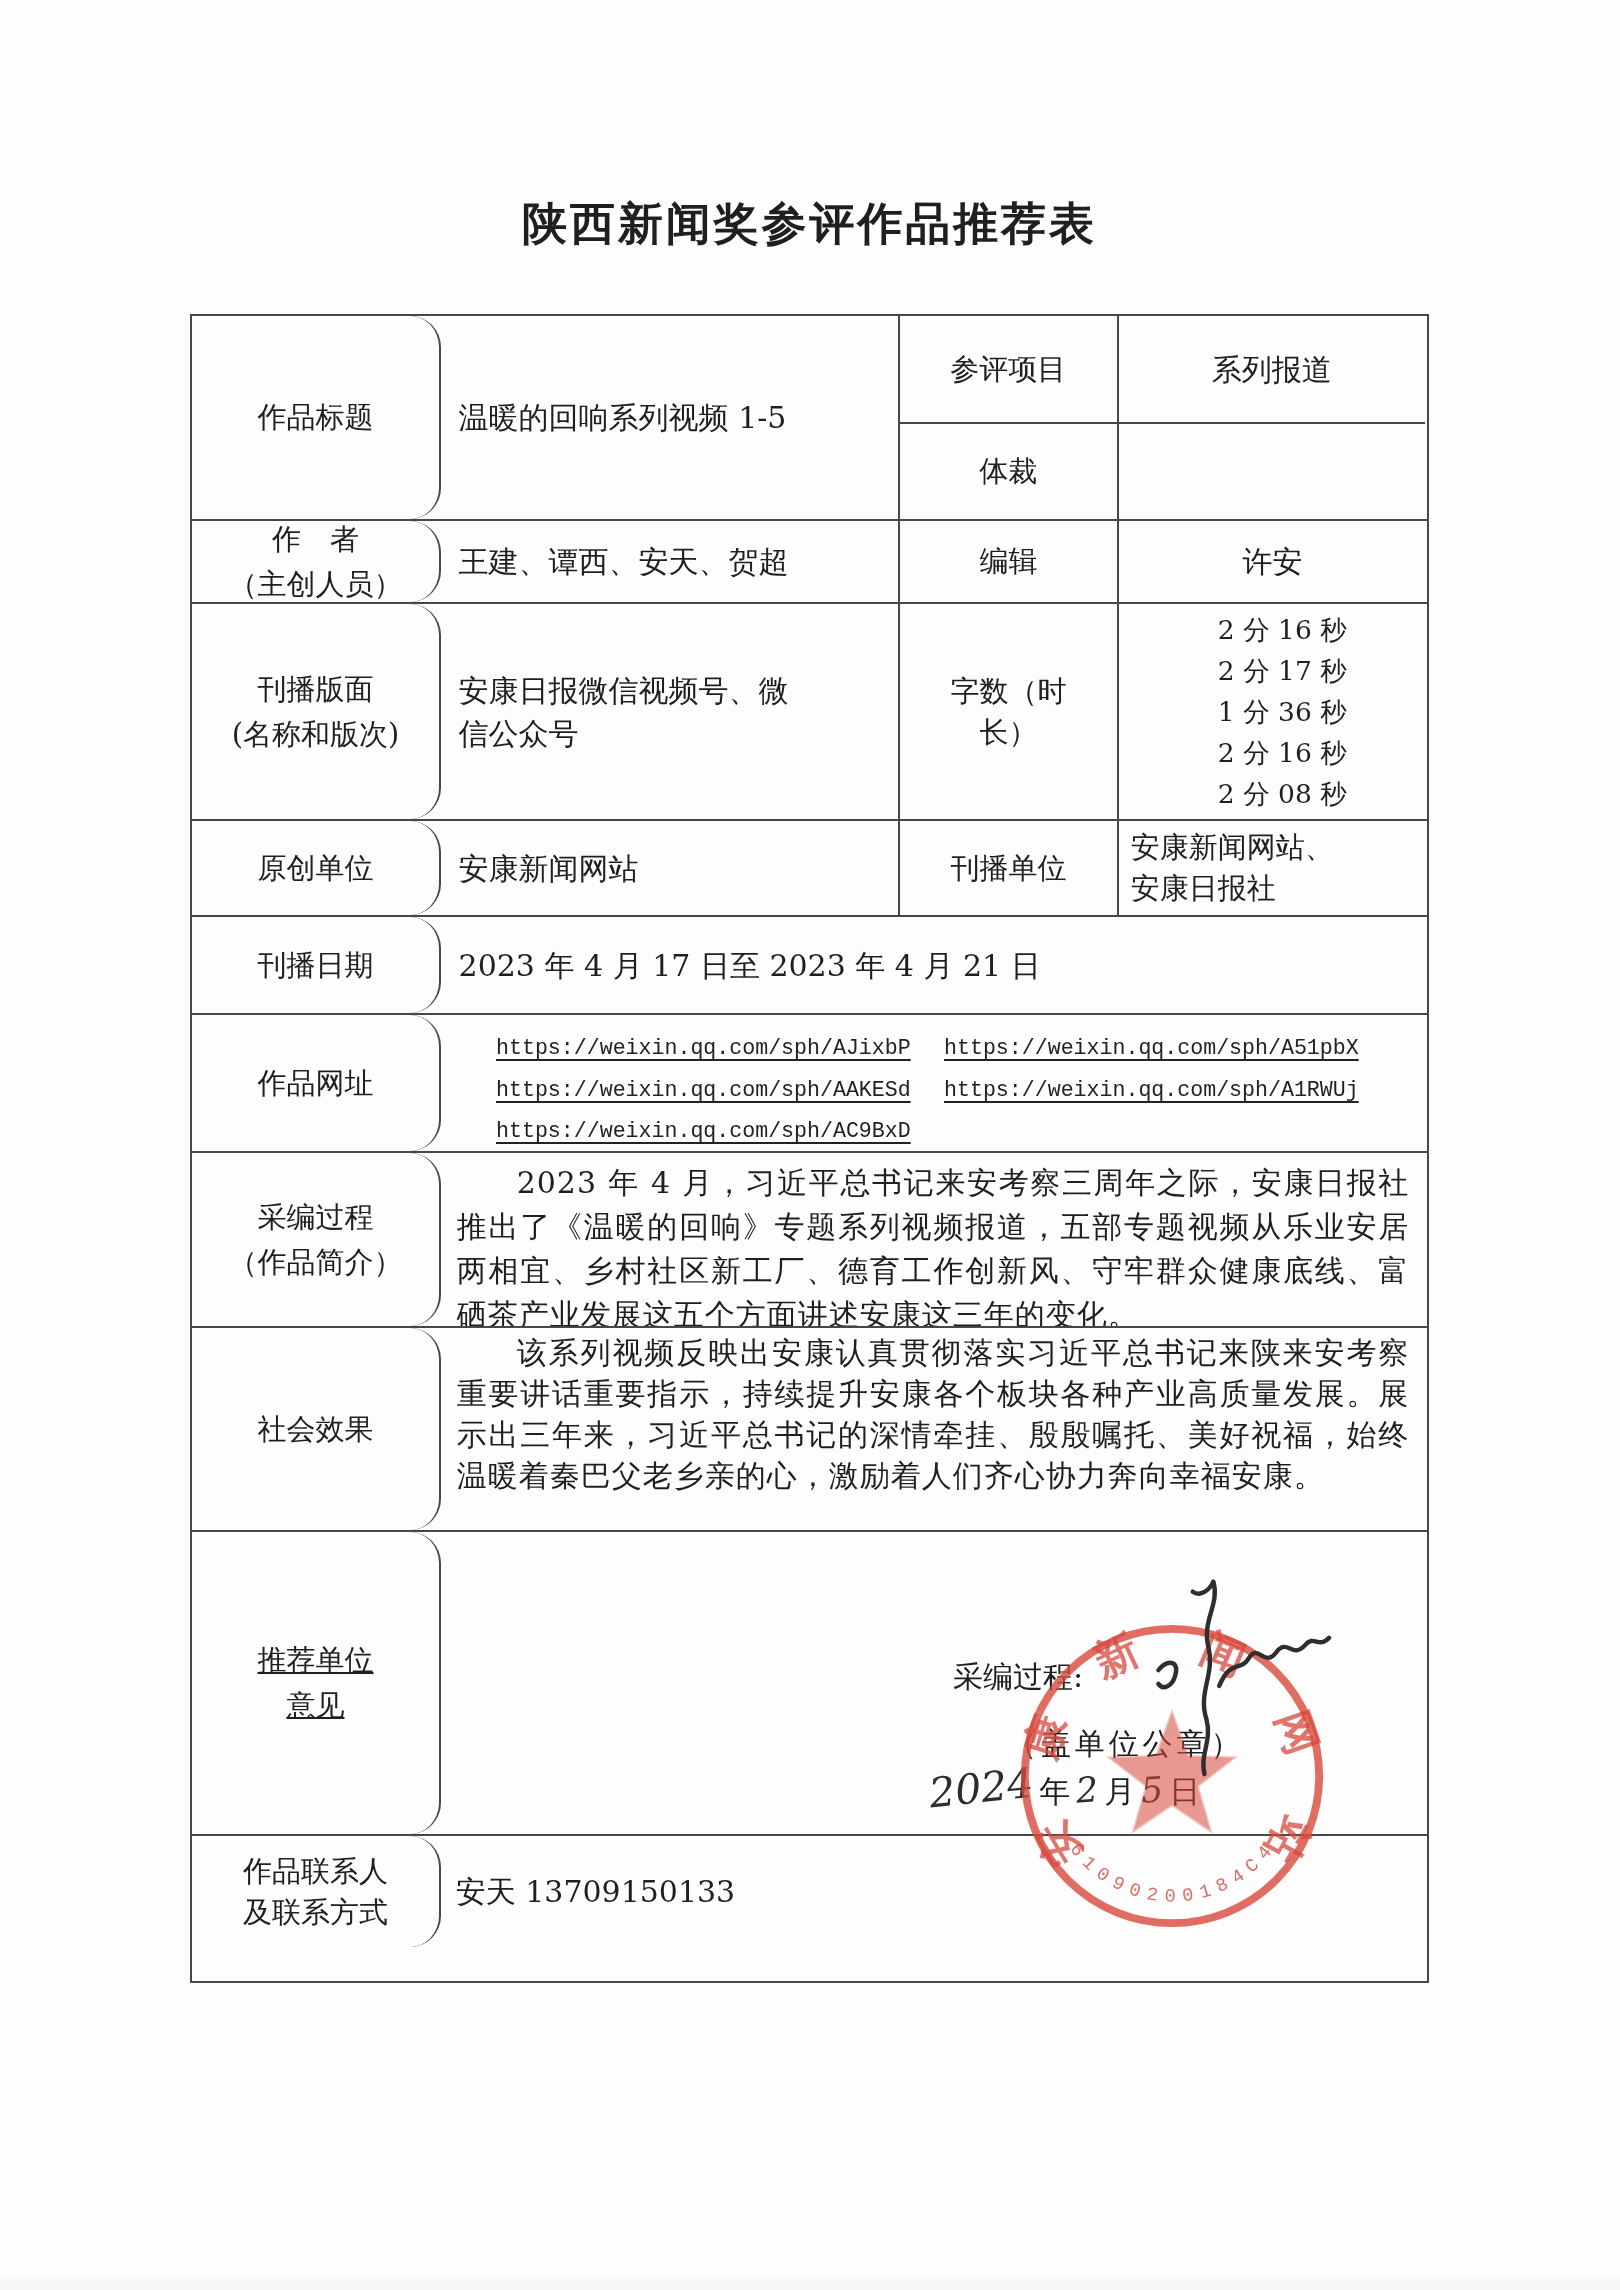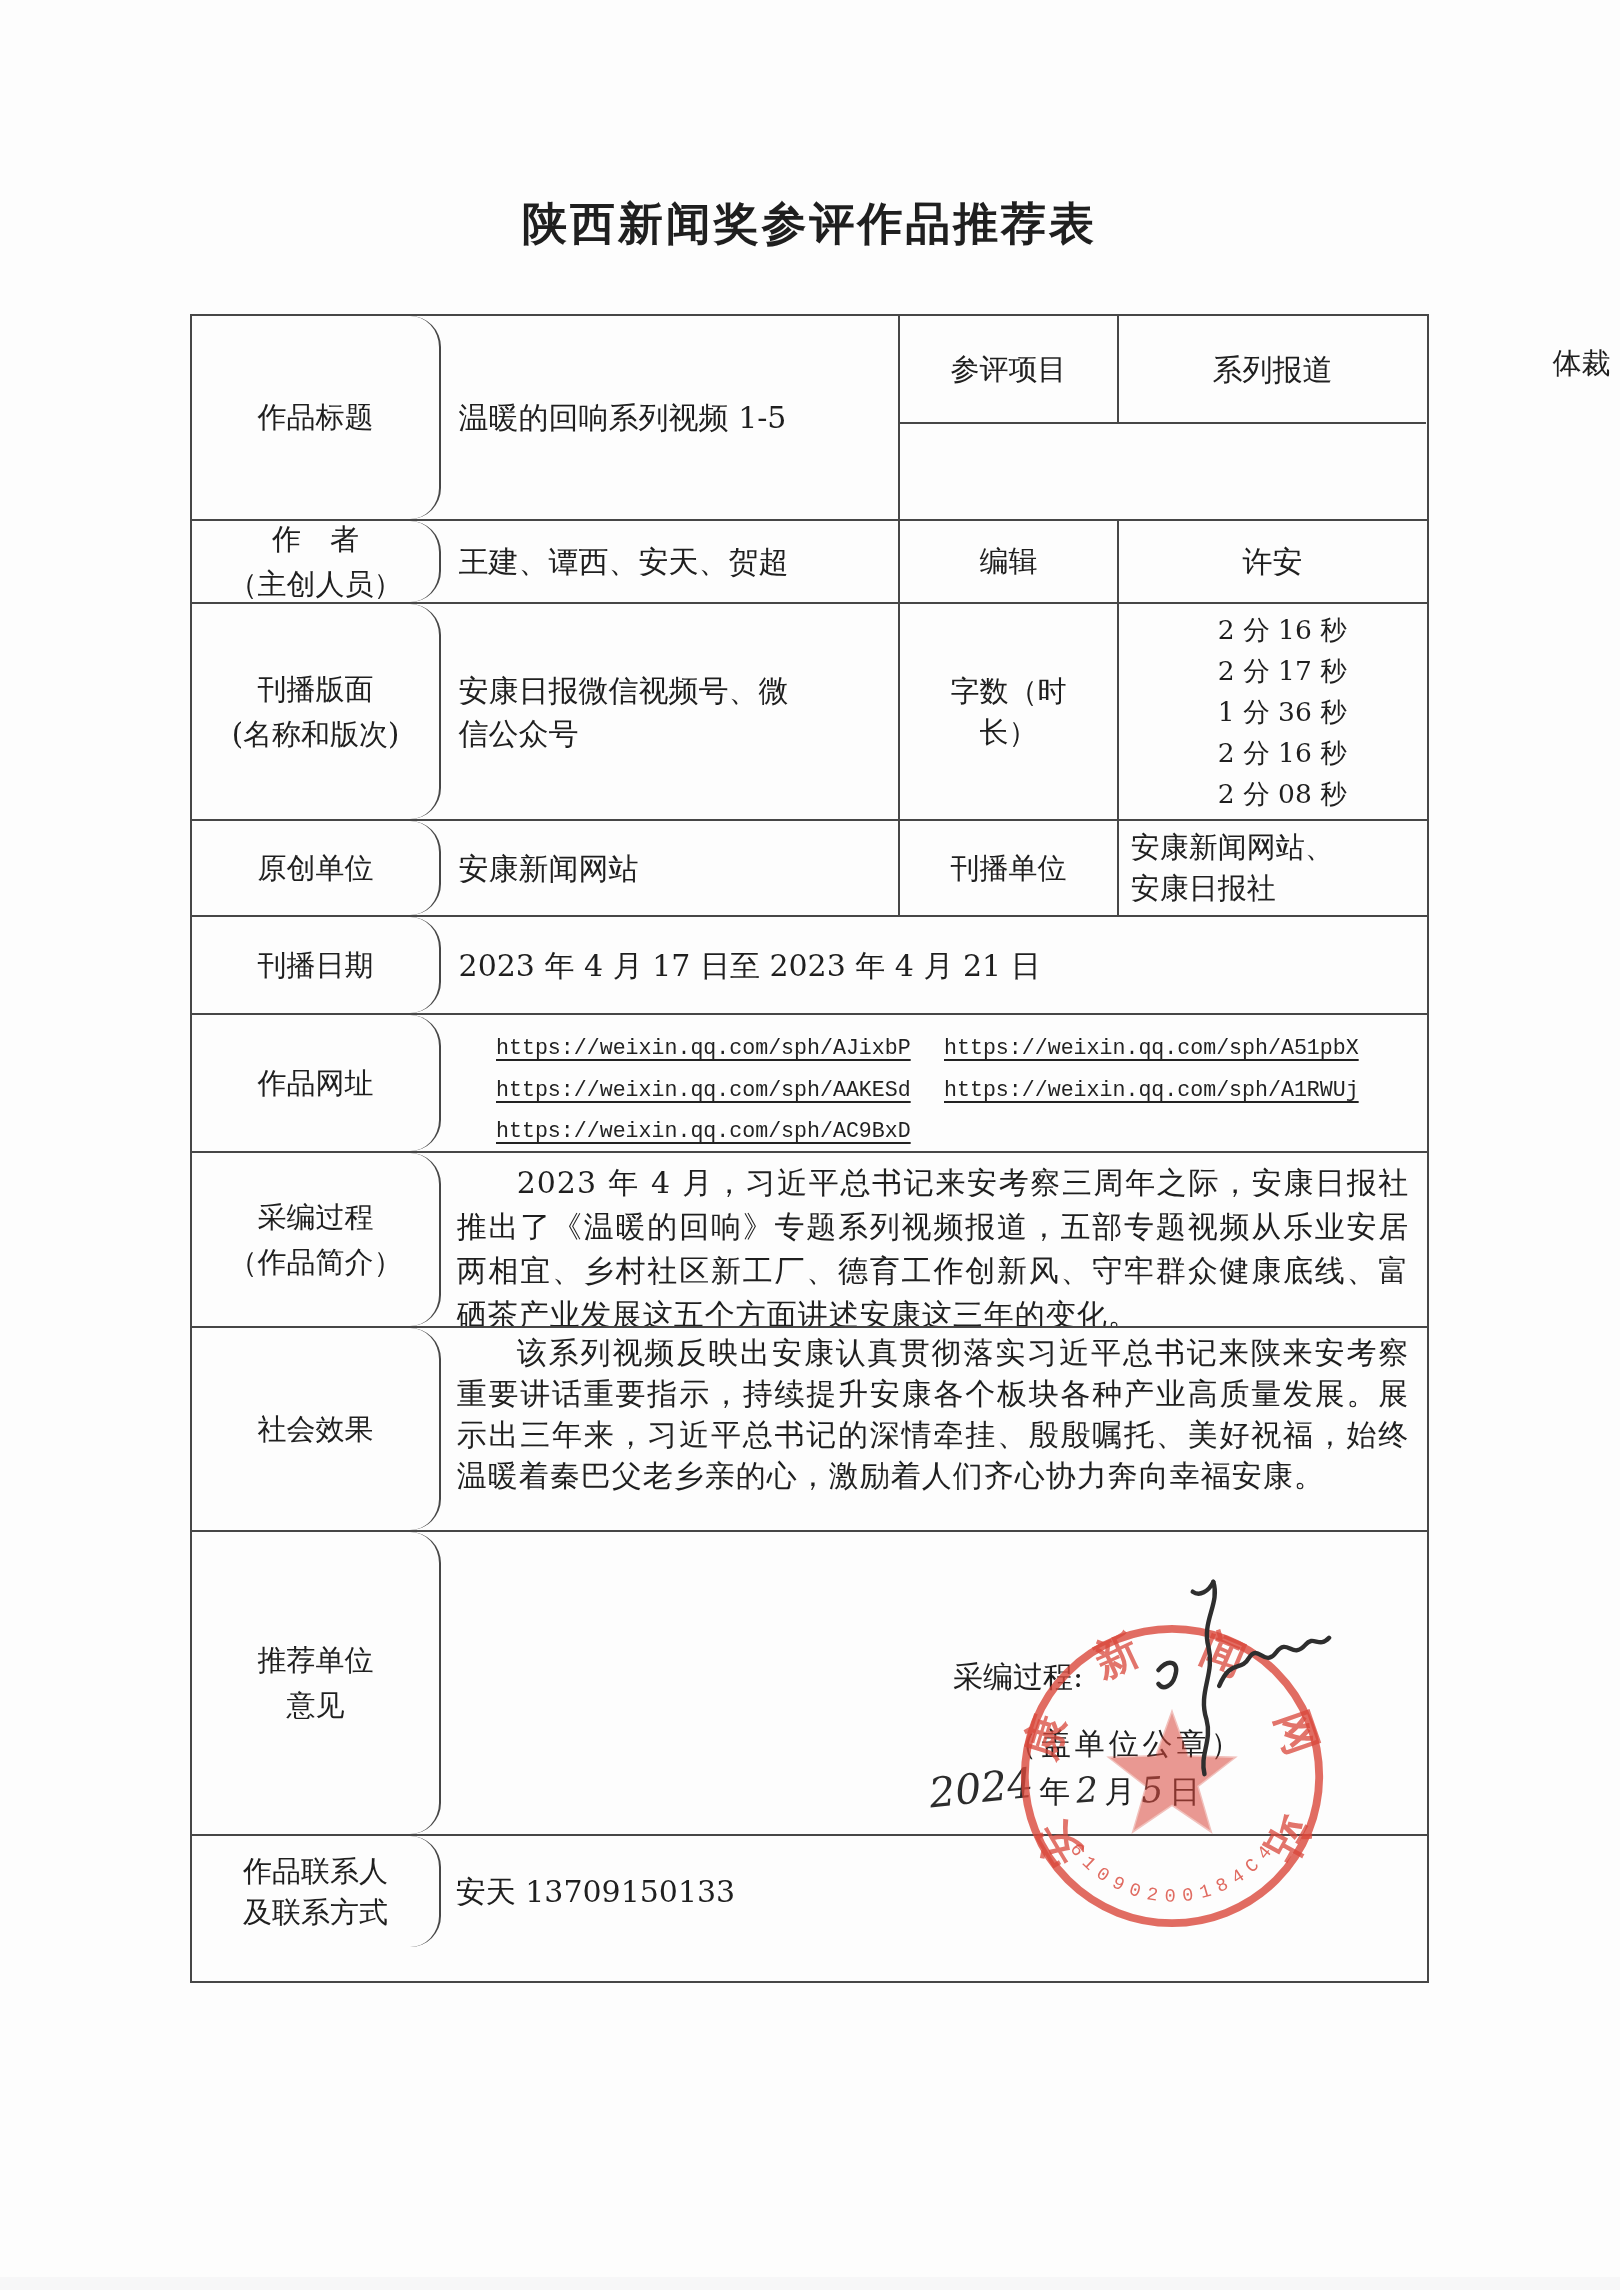--- a/index.html
+++ b/index.html
@@ -23,21 +23,21 @@
     border-right:2px solid var(--line); box-sizing:border-box;
     display:flex; align-items:center; overflow:hidden;
   }
   .cell.last{ border-right:none; }
   .lab{ justify-content:center; text-align:center; font-size:29px; line-height:45px; white-space:pre-line; }
   .key{ justify-content:center; text-align:center; font-size:29px; line-height:41px; white-space:pre-line; }
   .val{ padding-left:17.6px; font-size:30px; white-space:pre-line; line-height:43px; }
   .ctr{ justify-content:center; padding-left:0; text-align:center; }
   .w1{ width:249px;border-radius:31px; } .w2{ width:459px; } .w3{ width:219px; } .w4{ width:307px; }
   .span3{ width:984px; }
-  .stack{ width:525px; display:flex; flex-direction:row;gap:47px; }
+  .stack{ width:525px; display:flex; flex-direction:column; }
   .subrow{ display:flex; box-sizing:border-box; }
   .subrow.first{ border-bottom:2px solid var(--line); }
   .durcell{ flex-direction:column; align-items:center; justify-content:center; padding-left:19.6px; }
   .dur{ font-size:26.5px; line-height:41px; white-space:pre; }
   .urlcell{ display:block; padding:15.7px 0 0 55px; }
   .urlgrid{ display:grid; grid-template-columns:448px 1fr; row-gap:6.9px; }
   .url{
     font-family:"Liberation Mono","DejaVu Sans Mono",monospace;
     font-size:21.6px; line-height:35px; color:#222;
     text-decoration:underline; text-underline-offset:4.9px; text-decoration-thickness:1.5px;
@@ -141,21 +141,21 @@
       <div class="cell lab w1">采编过程
 （作品简介）</div>
       <div class="cell para p1 span3 last">2023 年 4 月，习近平总书记来安考察三周年之际，安康日报社推出了《温暖的回响》专题系列视频报道，五部专题视频从乐业安居两相宜、乡村社区新工厂、德育工作创新风、守牢群众健康底线、富硒茶产业发展这五个方面讲述安康这三年的变化。</div>
     </div>
 
     <div class="row" style="height:204px;">
       <div class="cell lab w1">社会效果</div>
       <div class="cell para p2 span3 last">该系列视频反映出安康认真贯彻落实习近平总书记来陕来安考察重要讲话重要指示，持续提升安康各个板块各种产业高质量发展。展示出三年来，习近平总书记的深情牵挂、殷殷嘱托、美好祝福，始终温暖着秦巴父老乡亲的心，激励着人们齐心协力奔向幸福安康。</div>
     </div>
 
-    <div class="row" style="height:304px;">
+    <div class="row" style="height:304px;text-decoration:underline;">
       <div class="cell lab w1">推荐单位
 意见</div>
       <div class="cell opinion span3 last">
         <div class="sig-label">采编过程:</div>
         <div class="seal-note">（盖单位公章）</div>
         <div class="date-line">
           <span class="hand">2024</span>
           <span class="dsep">年</span>
           <span class="hand sm">2</span>
           <span class="dsep">月</span>

